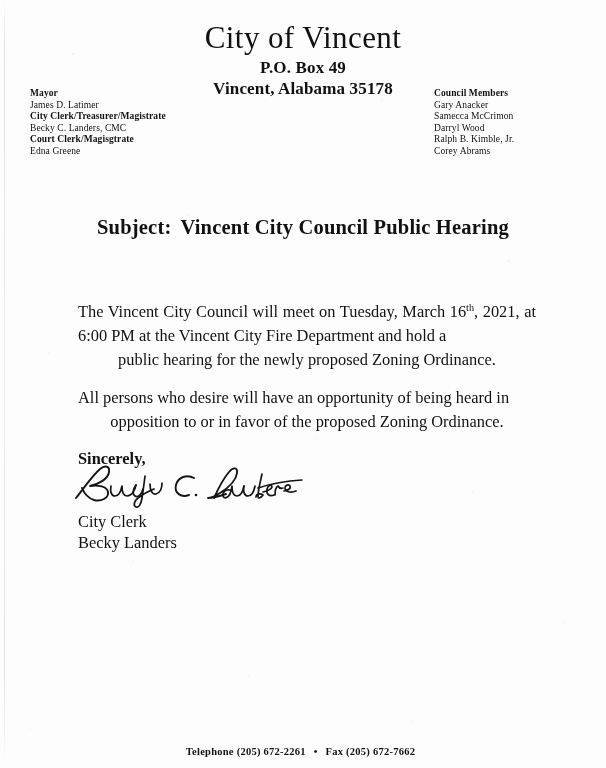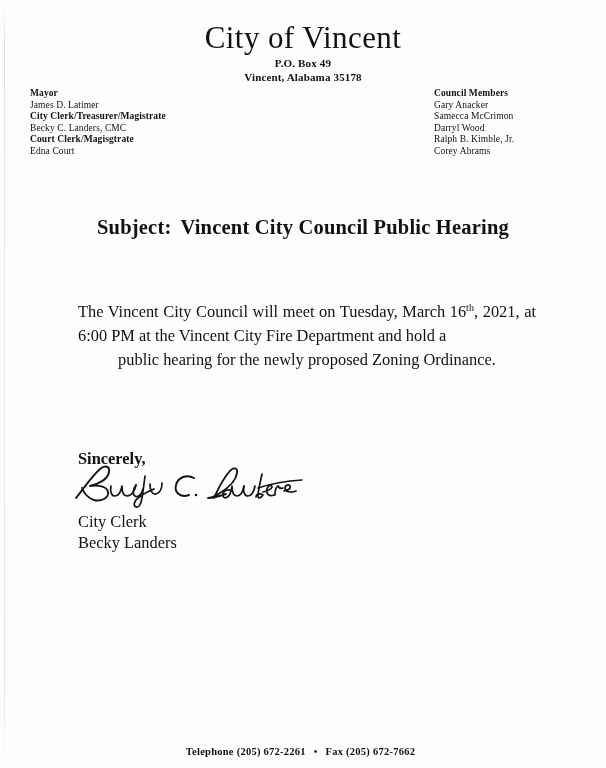--- a/index.html
+++ b/index.html
@@ -66,21 +66,21 @@
     text-align: center;
   }
   .org-title {
     font-size: 31px;
     line-height: 1.04;
     font-weight: 400;
     letter-spacing: 0.4px;
   }
   .org-pobox,
   .org-citystate {
-    font-size: 11px;
+    font-size: 17px;
     font-weight: 700;
     line-height: 1.25;
     letter-spacing: 0.15px;
   }
   .org-pobox { margin-top: 3px; }
 
   
   .officials-left {
     position: absolute;
     top: 88px;
@@ -190,21 +190,21 @@
     <div class="org-pobox">P.O. Box 49</div>
     <div class="org-citystate">Vincent, Alabama 35178</div>
   </div>
 
   <div class="officials-left">
     <div class="role-head">Mayor</div>
     <div>James D. Latimer</div>
     <div class="role-head">City Clerk/Treasurer/Magistrate</div>
     <div>Becky C. Landers, CMC</div>
     <div class="role-head">Court Clerk/Magisgtrate</div>
-    <div>Edna Court</div>
+    <div>Edna Greene</div>
   </div>
 
   <div class="officials-right">
     <div class="role-head">Council Members</div>
     <div>Gary Anacker</div>
     <div>Samecca McCrimon</div>
     <div>Darryl Wood</div>
     <div>Ralph B. Kimble, Jr.</div>
     <div>Corey Abrams</div>
   </div>
@@ -212,20 +212,22 @@
   <div class="subject-line">
     <span class="subject-label">Subject:</span><span>Vincent City Council Public Hearing</span>
   </div>
 
   <div class="body-block para-1">
     <p><span>The Vincent City Council will meet on Tuesday, March 16</span><sup>th</sup><span>, 2021, at 6:00 PM at the Vincent City Fire Department and hold a</span></p>
     <p class="last-line"><span>public hearing for the newly proposed Zoning Ordinance.</span></p>
   </div>
 
   <div class="body-block para-2">
+    <p><span>All persons who desire will have an opportunity of being heard in</span></p>
+    <p class="last-line"><span>opposition to or in favor of the proposed Zoning Ordinance.</span></p>
   </div>
 
   <div class="closing">Sincerely,</div>
 
   <svg class="signature-svg" viewBox="0 0 240 48" aria-label="Becky C. Landers signature">
     <g fill="none" stroke="#141414" stroke-linecap="round" stroke-linejoin="round">
 
       <path d="M6 36 C14 26, 22 14, 30 7 C35 3, 40 4, 39 10 C38 17, 29 22, 20 24
                C28 23, 37 24, 38 30 C39 36, 31 40, 24 38 C18 36, 14 31, 12 26" stroke-width="1.9"></path>
 

